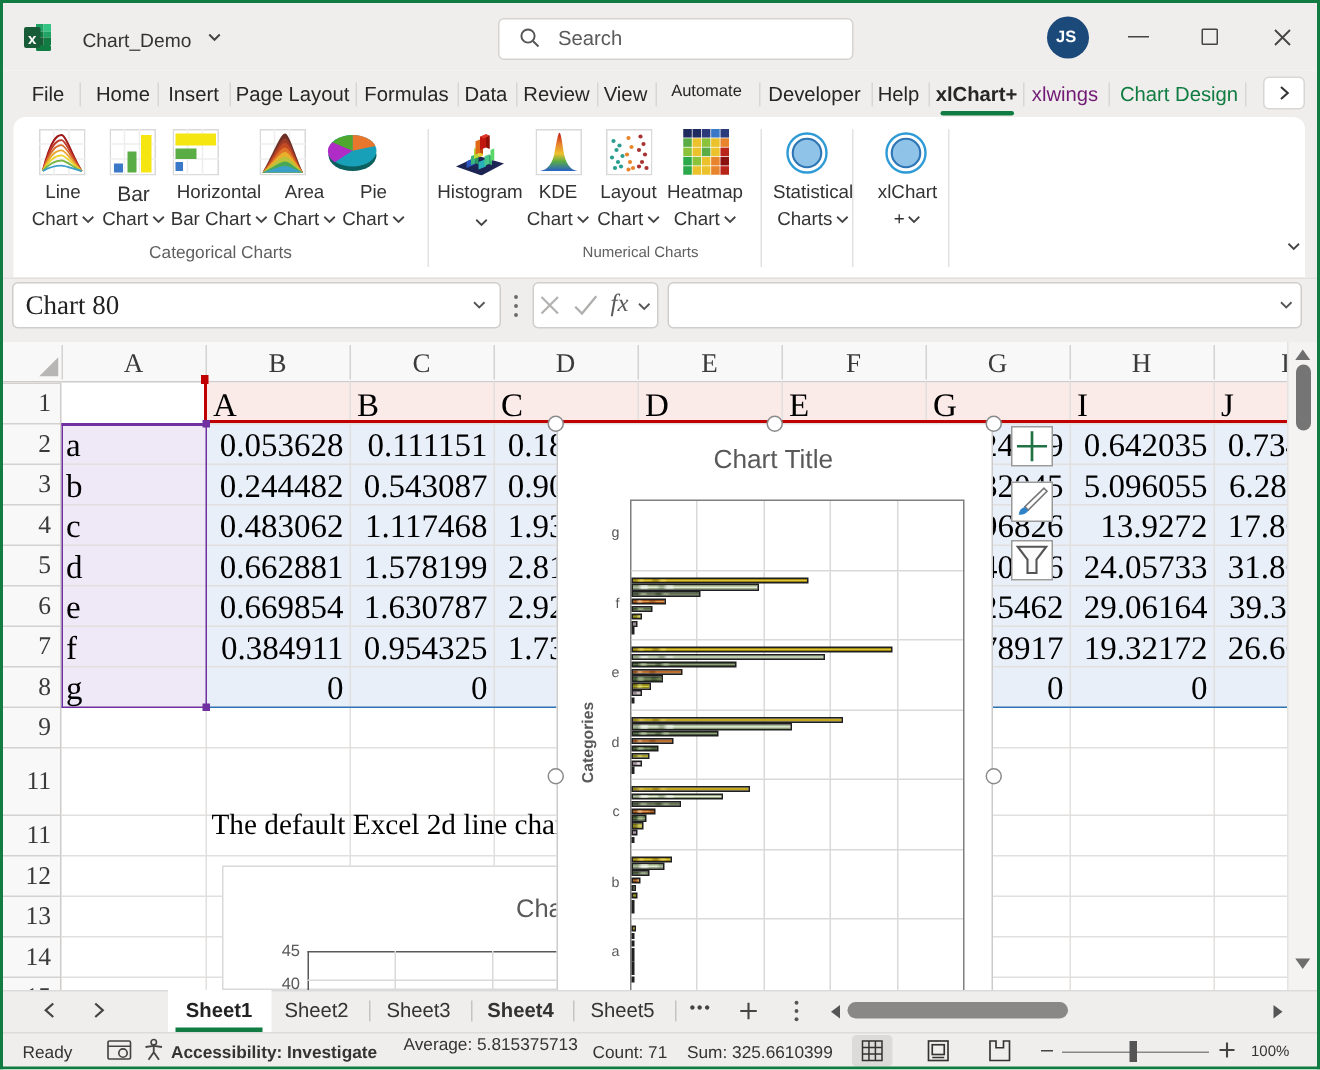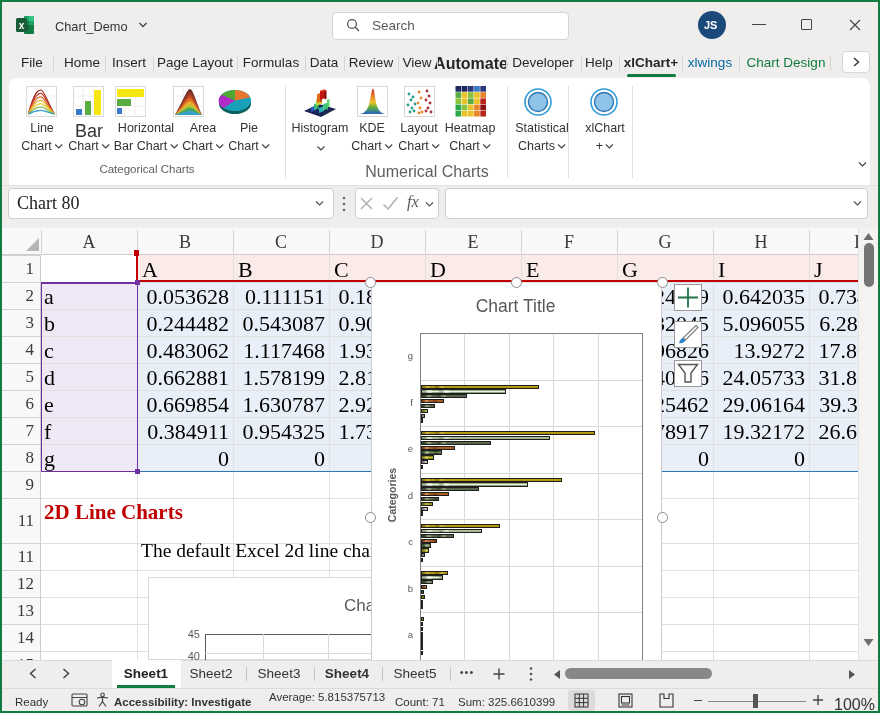--- a/index.html
+++ b/index.html
@@ -37,25 +37,25 @@
   </svg>
 <div class="a" style="left:0px;top:47px;width:880px;height:31px;background:#f0eeec;"></div>
 <div class="a fsans" style="left:32px;top:55px;font-size:13.5px;font-weight:normal;color:#262626;white-space:nowrap;transform:translateX(-50%);">File</div>
 <div class="a fsans" style="left:82px;top:55px;font-size:13.5px;font-weight:normal;color:#262626;white-space:nowrap;transform:translateX(-50%);">Home</div>
 <div class="a fsans" style="left:129px;top:55px;font-size:13.5px;font-weight:normal;color:#262626;white-space:nowrap;transform:translateX(-50%);">Insert</div>
 <div class="a fsans" style="left:195px;top:55px;font-size:13.5px;font-weight:normal;color:#262626;white-space:nowrap;transform:translateX(-50%);">Page Layout</div>
 <div class="a fsans" style="left:271px;top:55px;font-size:13.5px;font-weight:normal;color:#262626;white-space:nowrap;transform:translateX(-50%);">Formulas</div>
 <div class="a fsans" style="left:324px;top:55px;font-size:13.5px;font-weight:normal;color:#262626;white-space:nowrap;transform:translateX(-50%);">Data</div>
 <div class="a fsans" style="left:371px;top:55px;font-size:13.5px;font-weight:normal;color:#262626;white-space:nowrap;transform:translateX(-50%);">Review</div>
 <div class="a fsans" style="left:417px;top:55px;font-size:13.5px;font-weight:normal;color:#262626;white-space:nowrap;transform:translateX(-50%);">View</div>
-<div class="a fsans" style="left:471px;top:55px;font-size:16px;font-weight:bold;color:#262626;white-space:nowrap;transform:translateX(-50%);">Automate</div>
+<div class="a fsans" style="left:471px;top:55px;font-size:11px;font-weight:normal;color:#262626;white-space:nowrap;transform:translateX(-50%);">Automate</div>
 <div class="a fsans" style="left:543px;top:55px;font-size:13.5px;font-weight:normal;color:#262626;white-space:nowrap;transform:translateX(-50%);">Developer</div>
 <div class="a fsans" style="left:599px;top:55px;font-size:13.5px;font-weight:normal;color:#262626;white-space:nowrap;transform:translateX(-50%);">Help</div>
 <div class="a fsans" style="left:651px;top:55px;font-size:13.5px;font-weight:bold;color:#262626;white-space:nowrap;transform:translateX(-50%);">xlChart+</div>
-<div class="a fsans" style="left:710px;top:55px;font-size:13.5px;font-weight:normal;color:#0369a1;white-space:nowrap;transform:translateX(-50%);">xlwings</div>
+<div class="a fsans" style="left:710px;top:55px;font-size:13.5px;font-weight:normal;color:#701a75;white-space:nowrap;transform:translateX(-50%);">xlwings</div>
 <div class="a fsans" style="left:786px;top:55px;font-size:13.5px;font-weight:normal;color:#107c41;white-space:nowrap;transform:translateX(-50%);">Chart Design</div>
 <div class="a" style="left:52.5px;top:55px;width:1px;height:16px;background:#d8d6d4;"></div>
 <div class="a" style="left:105px;top:55px;width:1px;height:16px;background:#d8d6d4;"></div>
 <div class="a" style="left:153px;top:55px;width:1px;height:16px;background:#d8d6d4;"></div>
 <div class="a" style="left:237px;top:55px;width:1px;height:16px;background:#d8d6d4;"></div>
 <div class="a" style="left:305px;top:55px;width:1px;height:16px;background:#d8d6d4;"></div>
 <div class="a" style="left:343.5px;top:55px;width:1px;height:16px;background:#d8d6d4;"></div>
 <div class="a" style="left:397.5px;top:55px;width:1px;height:16px;background:#d8d6d4;"></div>
 <div class="a" style="left:437px;top:55px;width:1px;height:16px;background:#d8d6d4;"></div>
 <div class="a" style="left:506px;top:55px;width:1px;height:16px;background:#d8d6d4;"></div>
@@ -225,21 +225,21 @@
     <circle cx="14" cy="14" r="9.5" fill="#8fc3e8" stroke="#2e75b6" stroke-width="1.4"></circle>
   </svg>
 <svg class="a" style="left:590px;top:88px" width="28" height="28" viewBox="0 0 28 28">
     <circle cx="14" cy="14" r="13" fill="none" stroke="#2e9bd6" stroke-width="1.6"></circle>
     <circle cx="14" cy="14" r="9.5" fill="#8fc3e8" stroke="#2e75b6" stroke-width="1.4"></circle>
   </svg>
 <div class="a fsans" style="left:42px;top:121px;font-size:12.5px;font-weight:normal;color:#333;white-space:nowrap;transform:translateX(-50%);">Line</div>
 <div class="a fsans" style="left:42px;top:139px;font-size:12.5px;font-weight:normal;color:#333;white-space:nowrap;transform:translateX(-50%);">Chart<svg width="9" height="7" viewBox="0 0 9 7" style="margin-left:2px">
       <path d="M1 1.5 L4.5 5 L8 1.5" stroke="#444" stroke-width="1.2" fill="none"></path>
     </svg></div>
-<div class="a fsans" style="left:89px;top:121px;font-size:18px;font-weight:normal;color:#333;white-space:nowrap;transform:translateX(-50%);">Bar</div>
+<div class="a fsans" style="left:89px;top:121px;font-size:14px;font-weight:normal;color:#333;white-space:nowrap;transform:translateX(-50%);">Bar</div>
 <div class="a fsans" style="left:89px;top:139px;font-size:12.5px;font-weight:normal;color:#333;white-space:nowrap;transform:translateX(-50%);">Chart<svg width="9" height="7" viewBox="0 0 9 7" style="margin-left:2px">
       <path d="M1 1.5 L4.5 5 L8 1.5" stroke="#444" stroke-width="1.2" fill="none"></path>
     </svg></div>
 <div class="a fsans" style="left:146px;top:121px;font-size:12.5px;font-weight:normal;color:#333;white-space:nowrap;transform:translateX(-50%);">Horizontal</div>
 <div class="a fsans" style="left:146px;top:139px;font-size:12.5px;font-weight:normal;color:#333;white-space:nowrap;transform:translateX(-50%);">Bar Chart<svg width="9" height="7" viewBox="0 0 9 7" style="margin-left:2px">
       <path d="M1 1.5 L4.5 5 L8 1.5" stroke="#444" stroke-width="1.2" fill="none"></path>
     </svg></div>
 <div class="a fsans" style="left:203px;top:121px;font-size:12.5px;font-weight:normal;color:#333;white-space:nowrap;transform:translateX(-50%);">Area</div>
 <div class="a fsans" style="left:203px;top:139px;font-size:12.5px;font-weight:normal;color:#333;white-space:nowrap;transform:translateX(-50%);">Chart<svg width="9" height="7" viewBox="0 0 9 7" style="margin-left:2px">
       <path d="M1 1.5 L4.5 5 L8 1.5" stroke="#444" stroke-width="1.2" fill="none"></path>
@@ -266,21 +266,21 @@
     </svg></div>
 <div class="a fsans" style="left:542px;top:121px;font-size:12.5px;font-weight:normal;color:#333;white-space:nowrap;transform:translateX(-50%);">Statistical</div>
 <div class="a fsans" style="left:542px;top:139px;font-size:12.5px;font-weight:normal;color:#333;white-space:nowrap;transform:translateX(-50%);">Charts<svg width="9" height="7" viewBox="0 0 9 7" style="margin-left:2px">
       <path d="M1 1.5 L4.5 5 L8 1.5" stroke="#444" stroke-width="1.2" fill="none"></path>
     </svg></div>
 <div class="a fsans" style="left:605px;top:121px;font-size:12.5px;font-weight:normal;color:#333;white-space:nowrap;transform:translateX(-50%);">xlChart</div>
 <div class="a fsans" style="left:605px;top:139px;font-size:12.5px;font-weight:normal;color:#333;white-space:nowrap;transform:translateX(-50%);">+<svg width="9" height="7" viewBox="0 0 9 7" style="margin-left:2px">
       <path d="M1 1.5 L4.5 5 L8 1.5" stroke="#444" stroke-width="1.2" fill="none"></path>
     </svg></div>
 <div class="a fsans" style="left:147px;top:163px;font-size:11.5px;font-weight:normal;color:#5f5f5f;white-space:nowrap;transform:translateX(-50%);">Categorical Charts</div>
-<div class="a fsans" style="left:427px;top:163px;font-size:16px;font-weight:normal;color:#5f5f5f;white-space:nowrap;transform:translateX(-50%);">Numerical Charts</div>
+<div class="a fsans" style="left:427px;top:163px;font-size:10px;font-weight:normal;color:#5f5f5f;white-space:nowrap;transform:translateX(-50%);">Numerical Charts</div>
 <svg class="a" style="left:858px;top:161px" width="9" height="7" viewBox="0 0 9 7">
     <path d="M1 1.5 L4.5 5 L8 1.5" stroke="#444" stroke-width="1.2" fill="none"></path>
   </svg>
 <div class="a" style="left:0px;top:185px;width:880px;height:43px;background:#f0eeec;border-top:1px solid #e3e1df;"></div>
 <div class="a" style="left:8px;top:188px;width:326px;height:31px;background:#fff;border:1px solid #d0cecc;border-radius:4px;"></div>
 <div class="a fserif" style="left:17px;top:193px;font-size:18px;font-weight:normal;color:#222;white-space:nowrap;">Chart 80</div>
 <svg class="a" style="left:315px;top:200px" width="9" height="7" viewBox="0 0 9 7">
     <path d="M1 1.5 L4.5 5 L8 1.5" stroke="#555" stroke-width="1.2" fill="none"></path>
   </svg>
 <svg class="a" style="left:342px;top:195px" width="4" height="18" viewBox="0 0 4 18">
@@ -443,21 +443,20 @@
 <div class="a fserif" style="left:325px;top:191px;font-size:22px;font-weight:normal;color:#000;white-space:nowrap;transform:translateX(-100%);">0.954325</div>
 <div class="a fserif" style="left:421px;top:191px;font-size:22px;font-weight:normal;color:#000;white-space:nowrap;transform:translateX(-100%);">1.736363</div>
 <div class="a fserif" style="left:709px;top:191px;font-size:22px;font-weight:normal;color:#000;white-space:nowrap;transform:translateX(-100%);">2.778917</div>
 <div class="a fserif" style="left:805px;top:191px;font-size:22px;font-weight:normal;color:#000;white-space:nowrap;transform:translateX(-100%);">19.32172</div>
 <div class="a fserif" style="left:901px;top:191px;font-size:22px;font-weight:normal;color:#000;white-space:nowrap;transform:translateX(-100%);">26.60788</div>
 <div class="a fserif" style="left:229px;top:218px;font-size:22px;font-weight:normal;color:#000;white-space:nowrap;transform:translateX(-100%);">0</div>
 <div class="a fserif" style="left:325px;top:218px;font-size:22px;font-weight:normal;color:#000;white-space:nowrap;transform:translateX(-100%);">0</div>
 <div class="a fserif" style="left:421px;top:218px;font-size:22px;font-weight:normal;color:#000;white-space:nowrap;transform:translateX(-100%);">0</div>
 <div class="a fserif" style="left:709px;top:218px;font-size:22px;font-weight:normal;color:#000;white-space:nowrap;transform:translateX(-100%);">0</div>
 <div class="a fserif" style="left:805px;top:218px;font-size:22px;font-weight:normal;color:#000;white-space:nowrap;transform:translateX(-100%);">0</div>
-<div class="a fserif" style="left:44px;top:272px;font-size:21px;font-weight:bold;color:#c00000;white-space:nowrap;">2D Line Charts</div>
 <div class="a fserif" style="left:141px;top:312px;font-size:19.5px;font-weight:normal;color:#000;white-space:nowrap;">The default Excel 2d line chart</div>
 <div class="a" style="left:148px;top:349px;width:500px;height:83px;background:#fff;border:1px solid #d9d9d9;"></div>
 <div class="a fsans" style="left:344px;top:368px;font-size:17px;font-weight:normal;color:#595959;white-space:nowrap;">Chart Title</div>
 <div class="a" style="left:205px;top:405.5px;width:450px;height:1.2px;background:#595959;"></div>
 <div class="a" style="left:205px;top:406px;width:1.2px;height:26px;background:#595959;"></div>
 <div class="a" style="left:263px;top:406px;width:1px;height:26px;background:#d9d9d9;"></div>
 <div class="a" style="left:328px;top:406px;width:1px;height:26px;background:#d9d9d9;"></div>
 <div class="a" style="left:205px;top:424.5px;width:450px;height:1px;background:#d9d9d9;"></div>
 <div class="a fsans" style="left:200px;top:400px;font-size:11px;font-weight:normal;color:#595959;white-space:nowrap;transform:translateX(-100%);">45</div>
 <div class="a fsans" style="left:200px;top:422px;font-size:11px;font-weight:normal;color:#595959;white-space:nowrap;transform:translateX(-100%);">40</div>
@@ -620,16 +619,16 @@
   </svg>
 <svg class="a" style="left:659px;top:693px" width="15" height="15" viewBox="0 0 15 15">
     <path d="M1 1 H5 V5.5 H10 V1 H14 V14 H1 Z" fill="none" stroke="#333" stroke-width="1.1"></path>
   </svg>
 <div class="a" style="left:694px;top:700px;width:8px;height:1.4px;background:#444;"></div>
 <div class="a" style="left:708px;top:700.5px;width:98px;height:1px;background:#8a8886;"></div>
 <div class="a" style="left:753px;top:694px;width:5px;height:14px;background:#555;"></div>
 <svg class="a" style="left:812px;top:694px" width="12" height="12" viewBox="0 0 12 12">
     <path d="M6 1 V11 M1 6 H11" stroke="#444" stroke-width="1.4"></path>
   </svg>
-<div class="a fsans" style="left:834px;top:696px;font-size:16px;font-weight:normal;color:#333;white-space:nowrap;">100%</div>
+<div class="a fsans" style="left:834px;top:696px;font-size:10px;font-weight:normal;color:#333;white-space:nowrap;">100%</div>
 <div class="a" style="left:0px;top:0px;width:880px;height:2px;background:#107c41;"></div>
 <div class="a" style="left:0px;top:0px;width:2px;height:713px;background:#107c41;"></div>
 <div class="a" style="left:878px;top:0px;width:2px;height:713px;background:#107c41;"></div>
 <div class="a" style="left:0px;top:711px;width:880px;height:2px;background:#107c41;"></div>
 </body></html>

